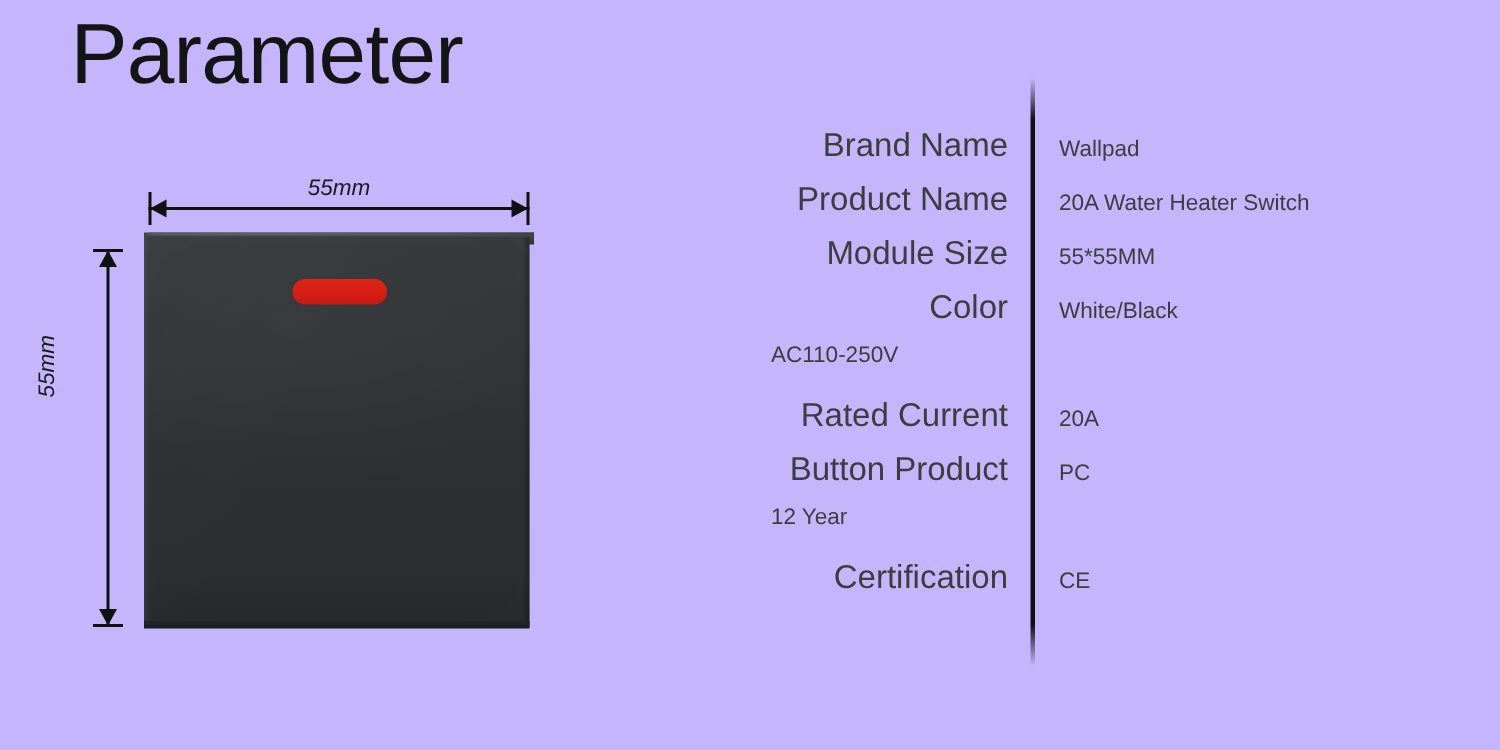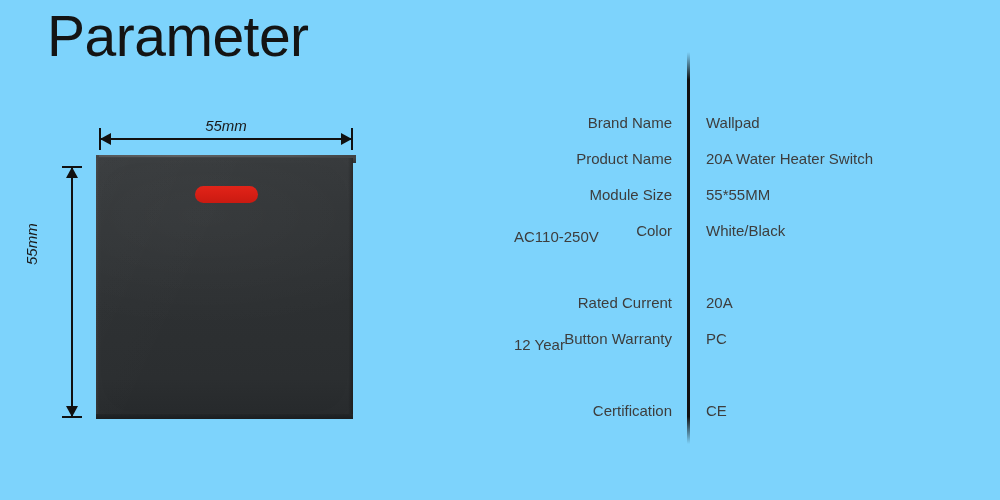--- a/index.html
+++ b/index.html
@@ -13,21 +13,21 @@
     background: #ffffff;
     font-family: "Liberation Sans", sans-serif;
     overflow: hidden;
     position: relative;
   }
 
   #page {
     position: relative;
     width: 1000px;
     height: 500px;
-    background: #7dd3fc;
+    background: #c4b5fd;
   }
 
   
   .page-title {
     position: absolute;
     left: 47px;
     top: 8px;
     font-size: 57px;
     font-weight: 300;
     letter-spacing: -0.5px;
@@ -245,25 +245,24 @@
     width: 520px;
   }
   .spec-row {
     display: flex;
     align-items: baseline;
     height: 36px;
   }
   .spec-label {
     width: 192px;            
     text-align: right;
-    font-size: 15px;
+    font-size: 22px;
     font-weight: 400;
     color: #3d3d3d;
     white-space: nowrap;
-    margin-top: 30px;
   }
   .spec-value {
     margin-left: 34px;       
     font-size: 15px;
     font-weight: 400;
     color: #3d3d3d;
     white-space: nowrap;
   }
 </style>
 </head>
@@ -320,21 +319,21 @@
           <div class="spec-value">White/Black</div>
         </div>
         <div class="spec-row">
           <div class="spec-value">AC110-250V</div>
         </div>
         <div class="spec-row">
           <div class="spec-label">Rated Current</div>
           <div class="spec-value">20A</div>
         </div>
         <div class="spec-row">
-          <div class="spec-label">Button Warranty</div>
+          <div class="spec-label">Button Product</div>
           <div class="spec-value">PC</div>
         </div>
         <div class="spec-row">
           <div class="spec-value">12 Year</div>
         </div>
         <div class="spec-row">
           <div class="spec-label">Certification</div>
           <div class="spec-value">CE</div>
         </div>
       </div>

